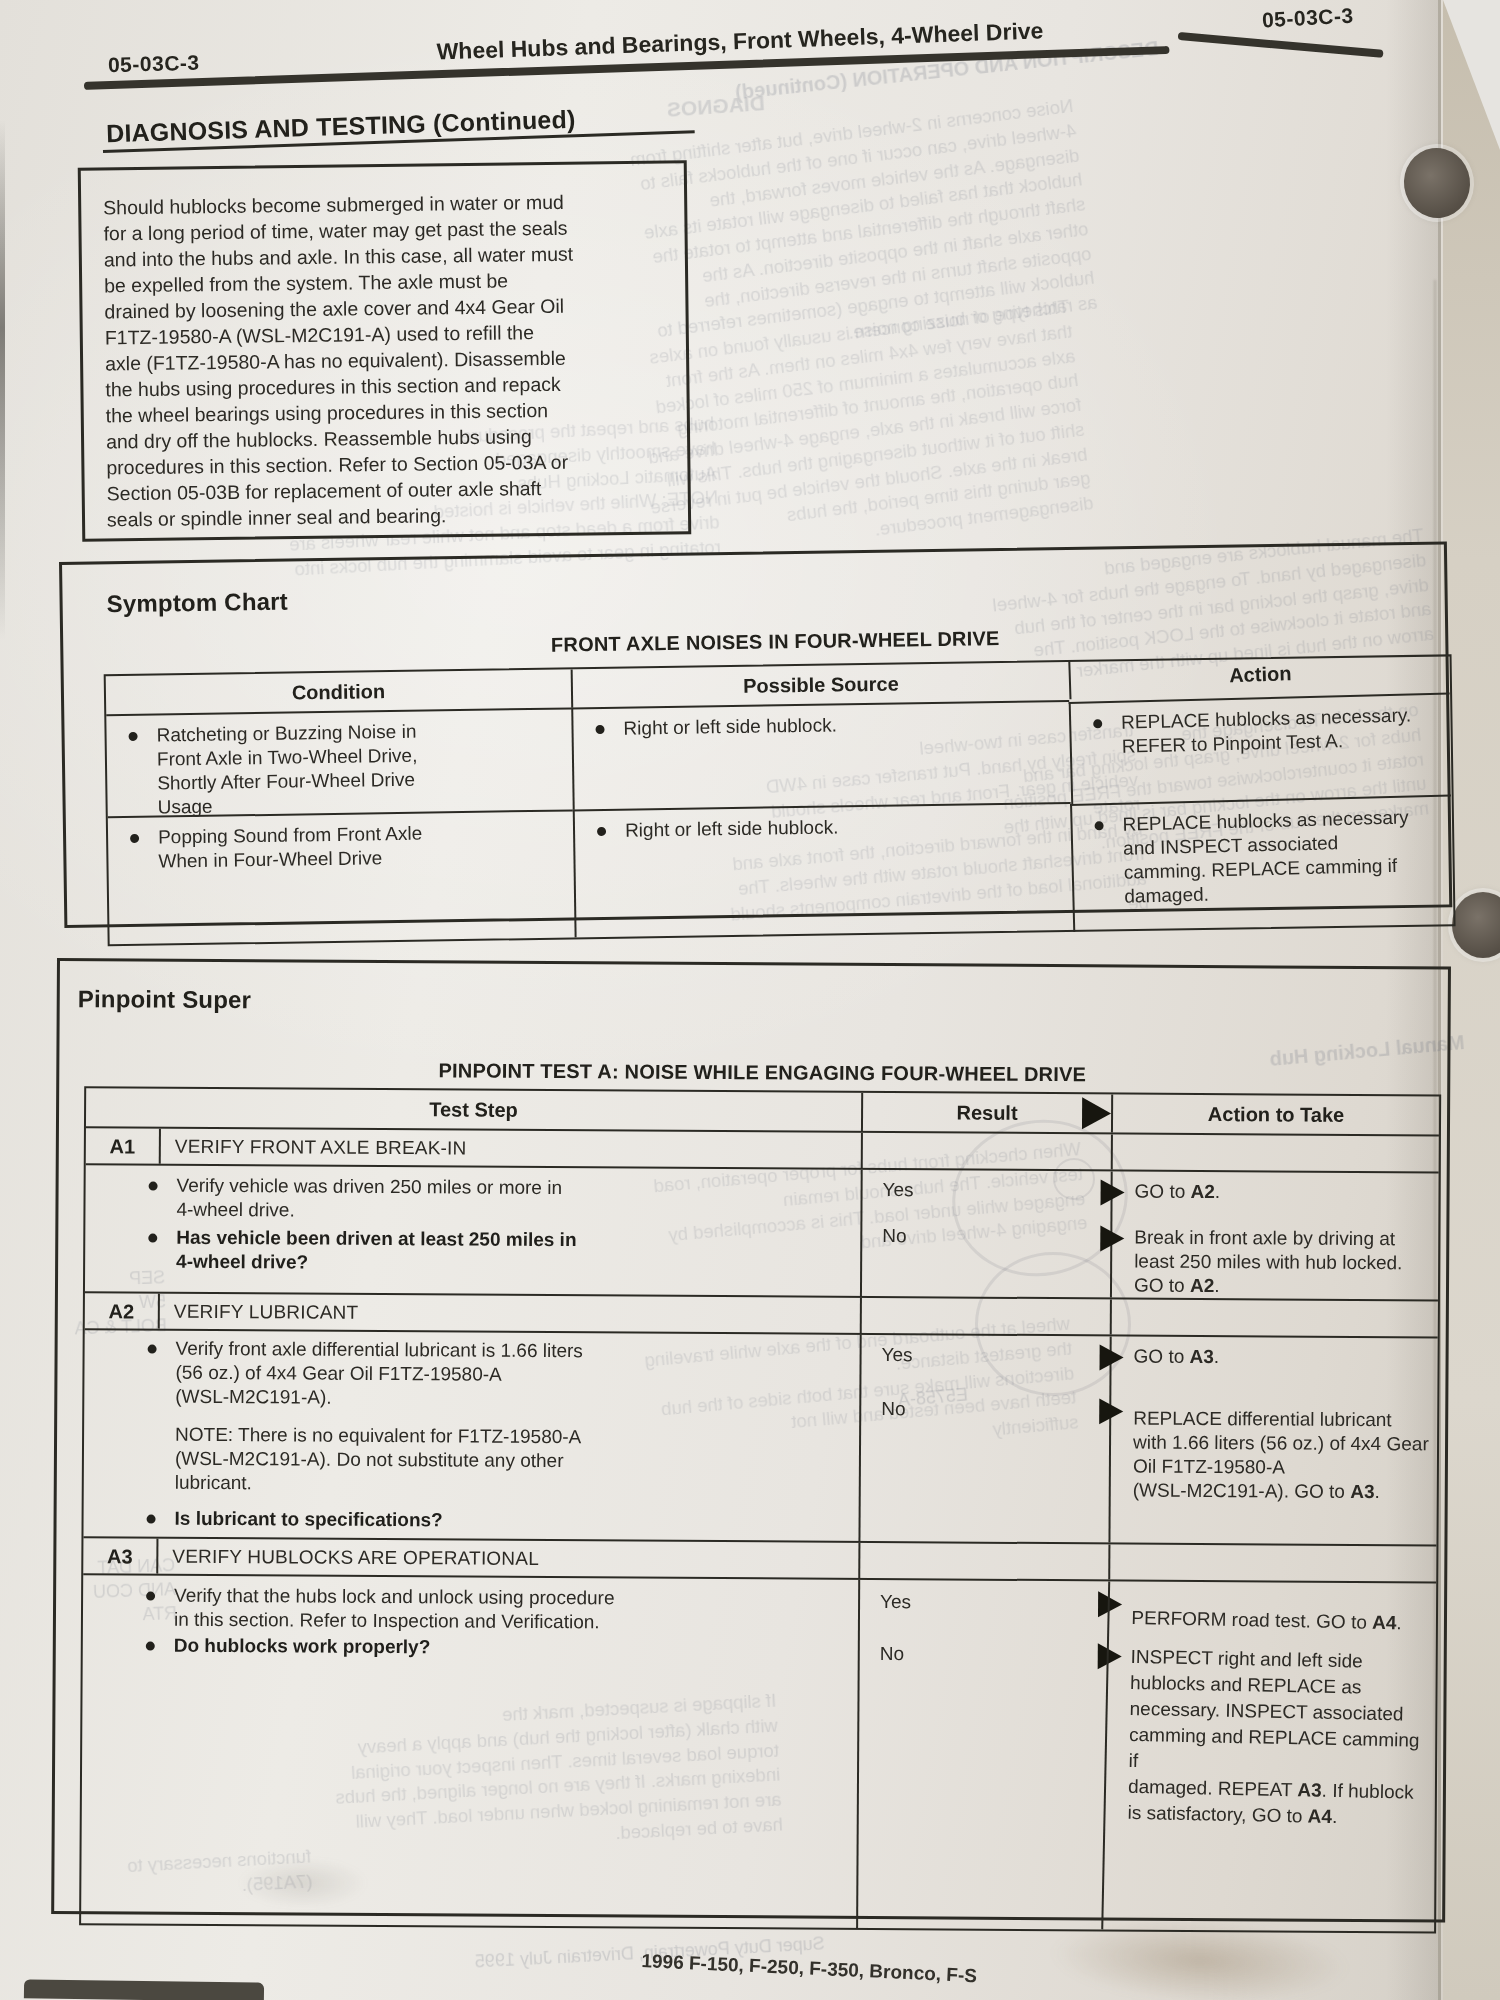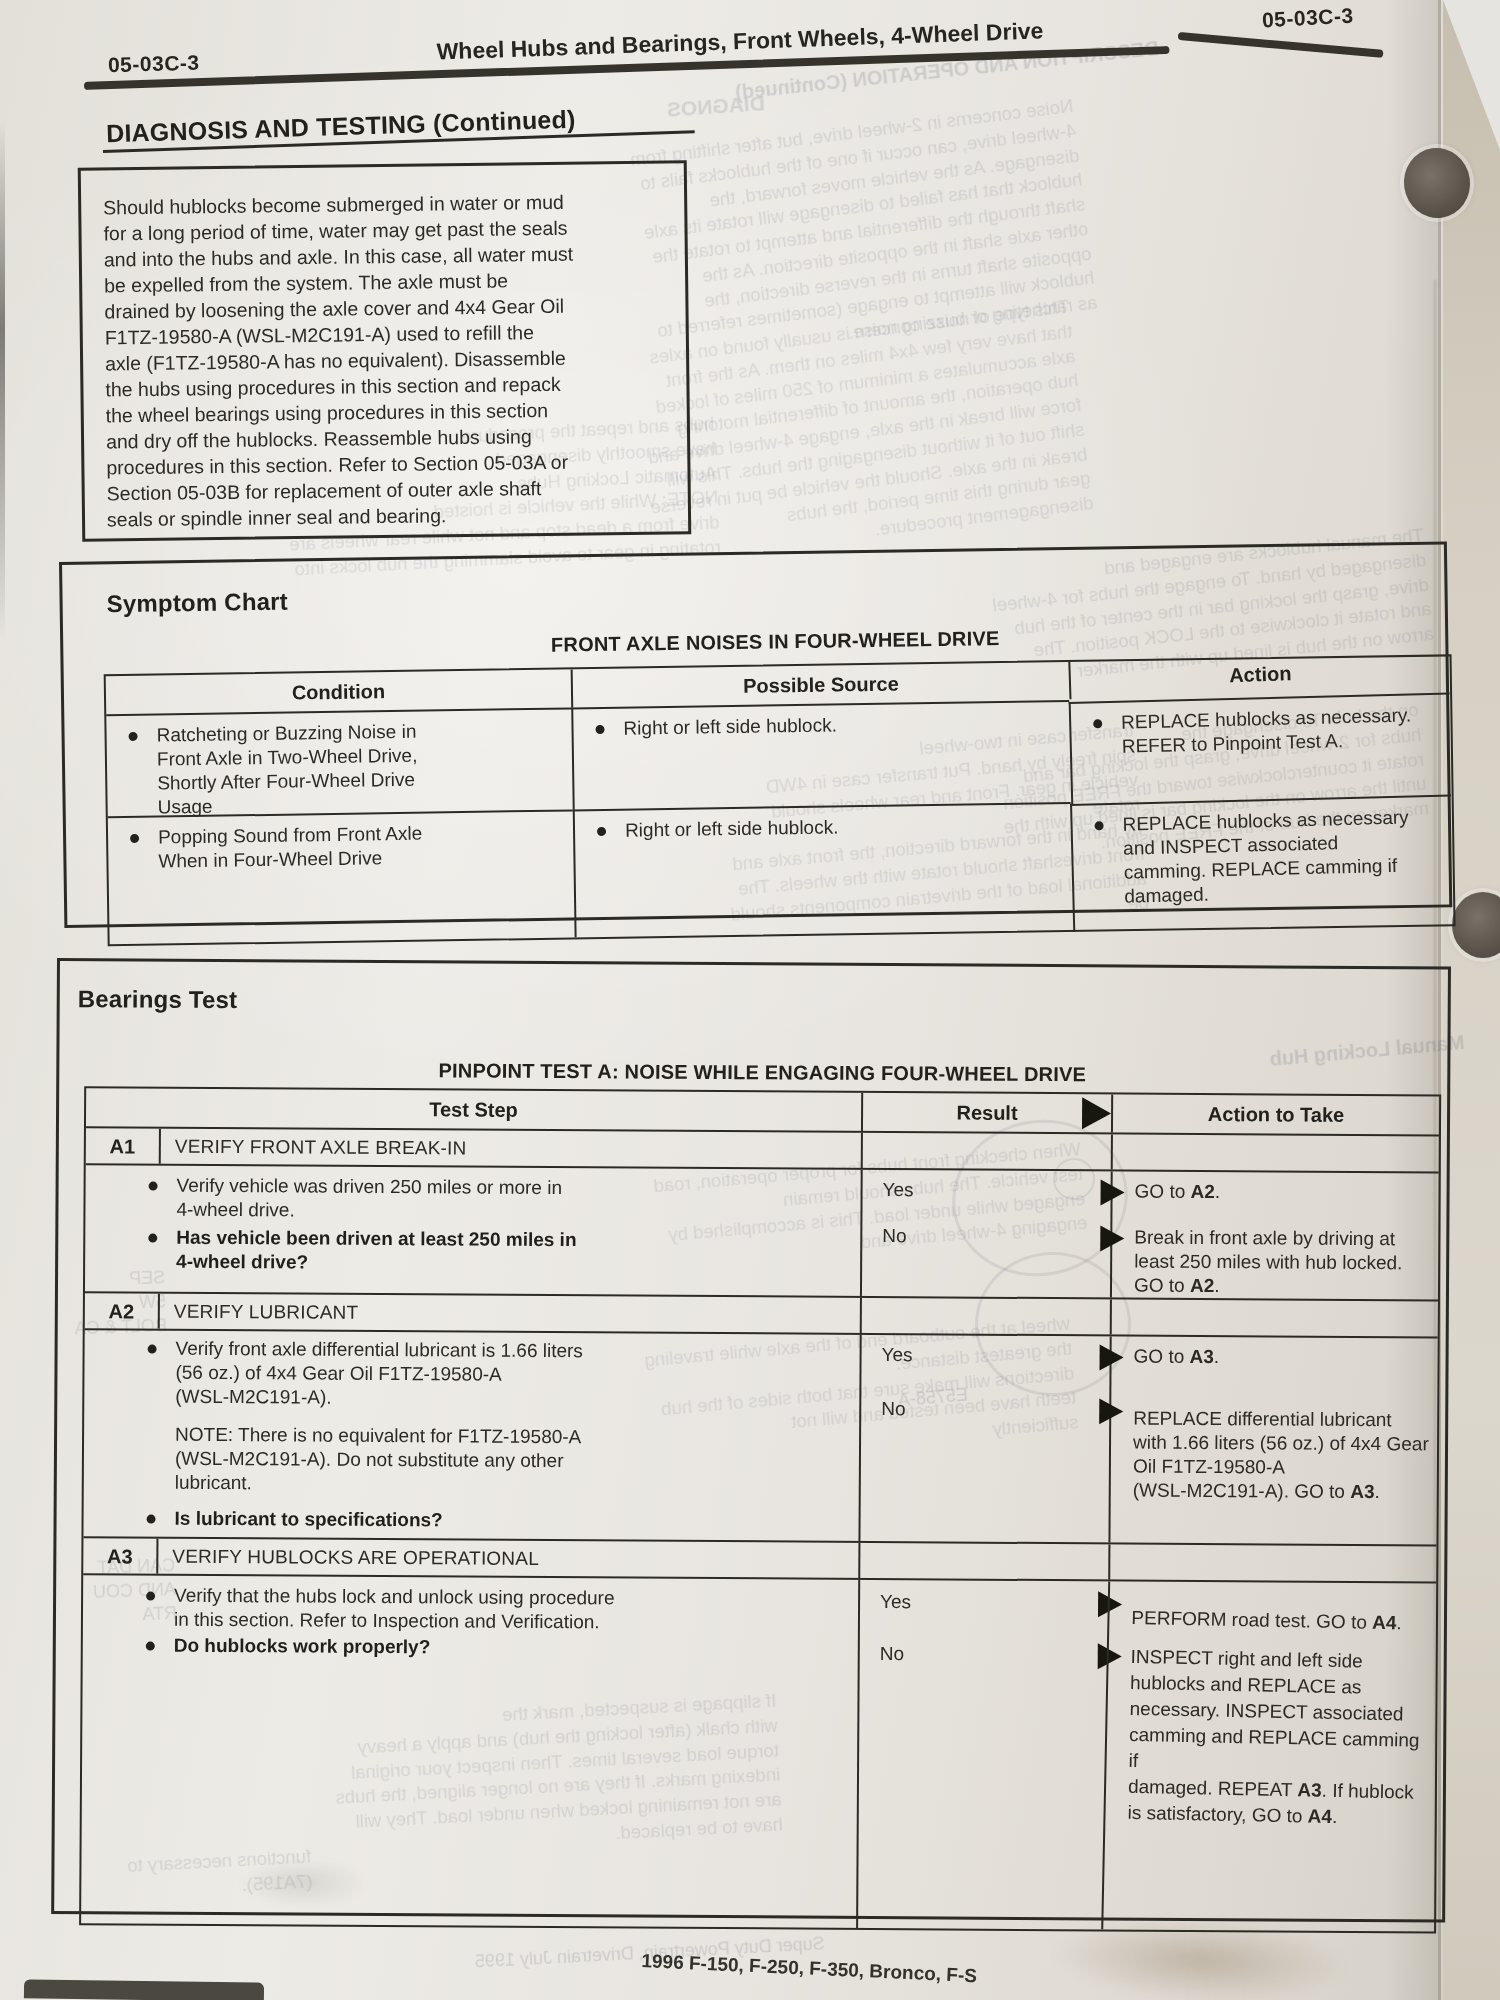--- a/index.html
+++ b/index.html
@@ -223,21 +223,21 @@
       <div class="cell bt bl" style="transform:rotate(-0.6deg);">
         <div class="bullet-item prewrap">REPLACE hublocks as necessary
 and INSPECT associated
 camming. REPLACE camming if
 damaged.</div>
       </div>
     </div>
   </div>
 
   <div class="abs outer-box" style="left:57px;top:958px;width:1388px;height:950px;transform:rotate(0.35deg);transform-origin:left top;">
-    <div class="abs sec-h" style="left:18px;top:24px;font-size:24px;">Bearings Test</div>
+    <div class="abs sec-h" style="left:18px;top:24px;font-size:24px;">Pinpoint Super</div>
     <div class="abs tbl-title" style="left:25px;top:96px;width:1356px;">PINPOINT TEST A: NOISE WHILE ENGAGING FOUR-WHEEL DRIVE</div>
 
     <div class="abs pt-table" style="left:25px;top:125px;width:1353px;">
 
       <div class="pt-head">
         <div class="hcell">Test Step</div>
         <div class="hcell bl">Result</div>
         <div class="hcell bl">Action to Take</div>
         <span class="tri-head"></span>
       </div>

